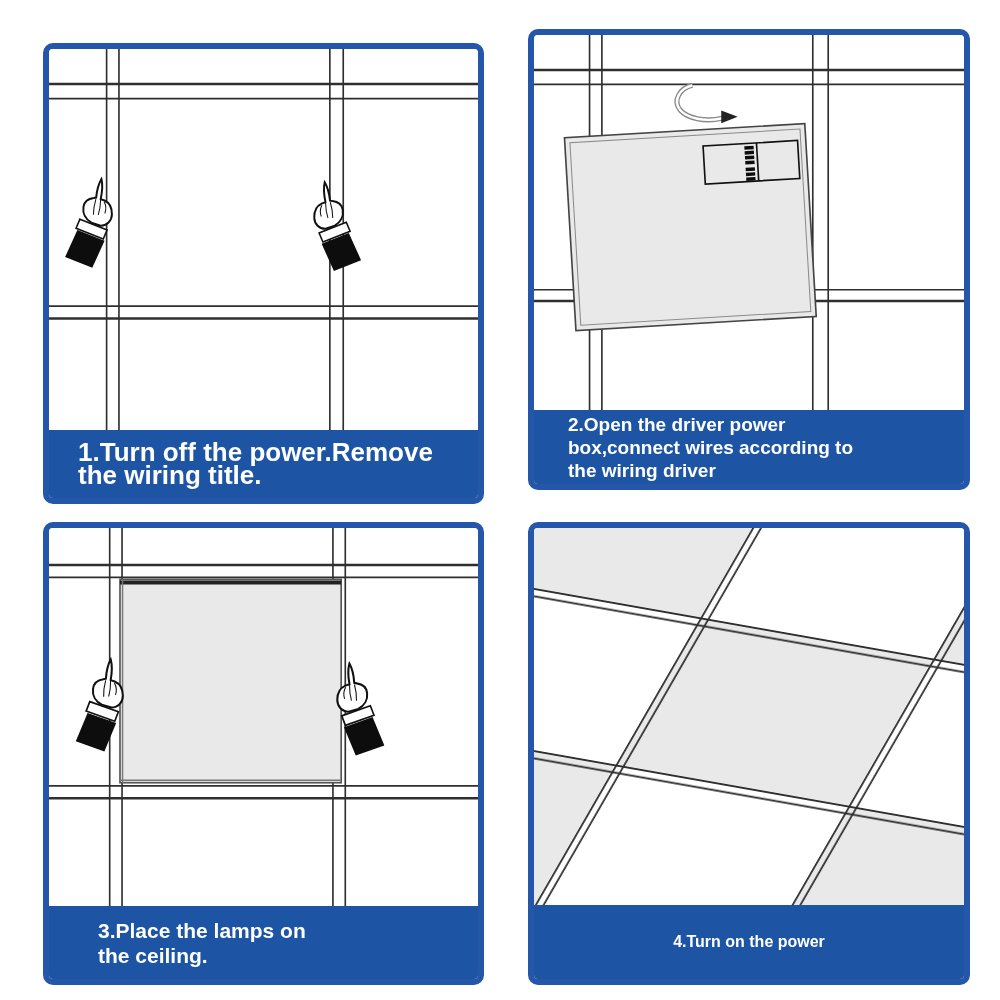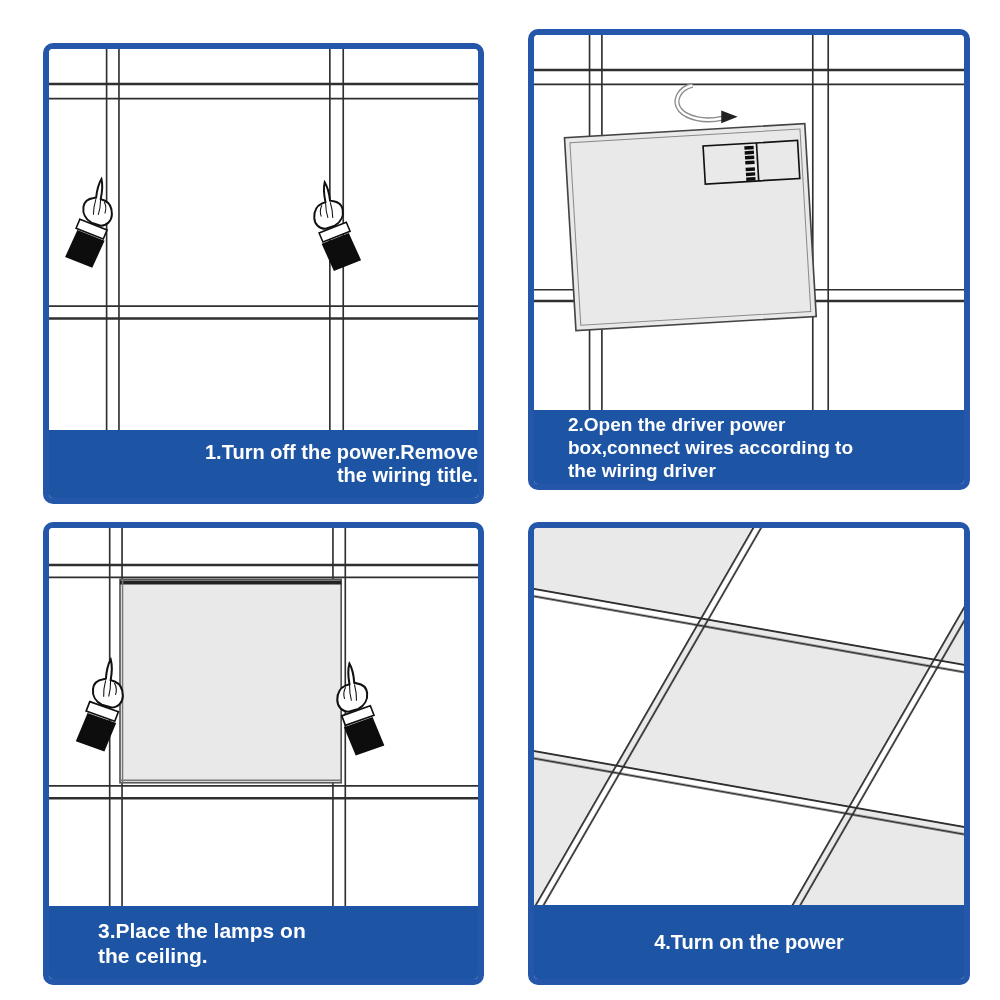--- a/index.html
+++ b/index.html
@@ -5,24 +5,24 @@
   html,body{margin:0;padding:0;background:#ffffff;}
   #page{position:relative;width:1000px;height:1000px;background:#ffffff;
         font-family:"Liberation Sans",sans-serif;}
   .panel{position:absolute;background:#ffffff;border:6px solid #2456aa;
          border-radius:10px;overflow:hidden;display:flex;flex-direction:column;}
   .art{flex:1 1 auto;position:relative;background:#ffffff;}
   .art svg{position:absolute;left:0;top:0;width:100%;height:100%;display:block;}
   .caption{flex:0 0 auto;background:#1d55a4;color:#ffffff;font-weight:bold;
            display:flex;flex-direction:column;justify-content:center;}
   .caption div{margin:0;}
-  .cap1{height:68px;font-size:20px;line-height:23px;padding-left:29px;align-items:flex-end;}
+  .cap1{height:68px;font-size:26px;line-height:23px;padding-left:29px;}
   .cap2{height:74px;font-size:19px;line-height:23px;padding-left:34px;}
   .cap3{height:73px;font-size:21px;line-height:25px;padding-left:49px;}
-  .cap4{height:74px;font-size:20px;line-height:26px;align-items:center;text-align:left;}
+  .cap4{height:74px;font-size:16px;line-height:26px;align-items:center;text-align:left;}
   .gridline{stroke:#2f2f2f;stroke-width:1.6;fill:none;}
   .gridthick{stroke:#2f2f2f;stroke-width:2.4;fill:none;}
 </style>
 </head>
 <body>
 
 <div id="page">
 
   <div class="panel" style="left:43px;top:43px;width:429px;height:449px">
     <div class="art">

